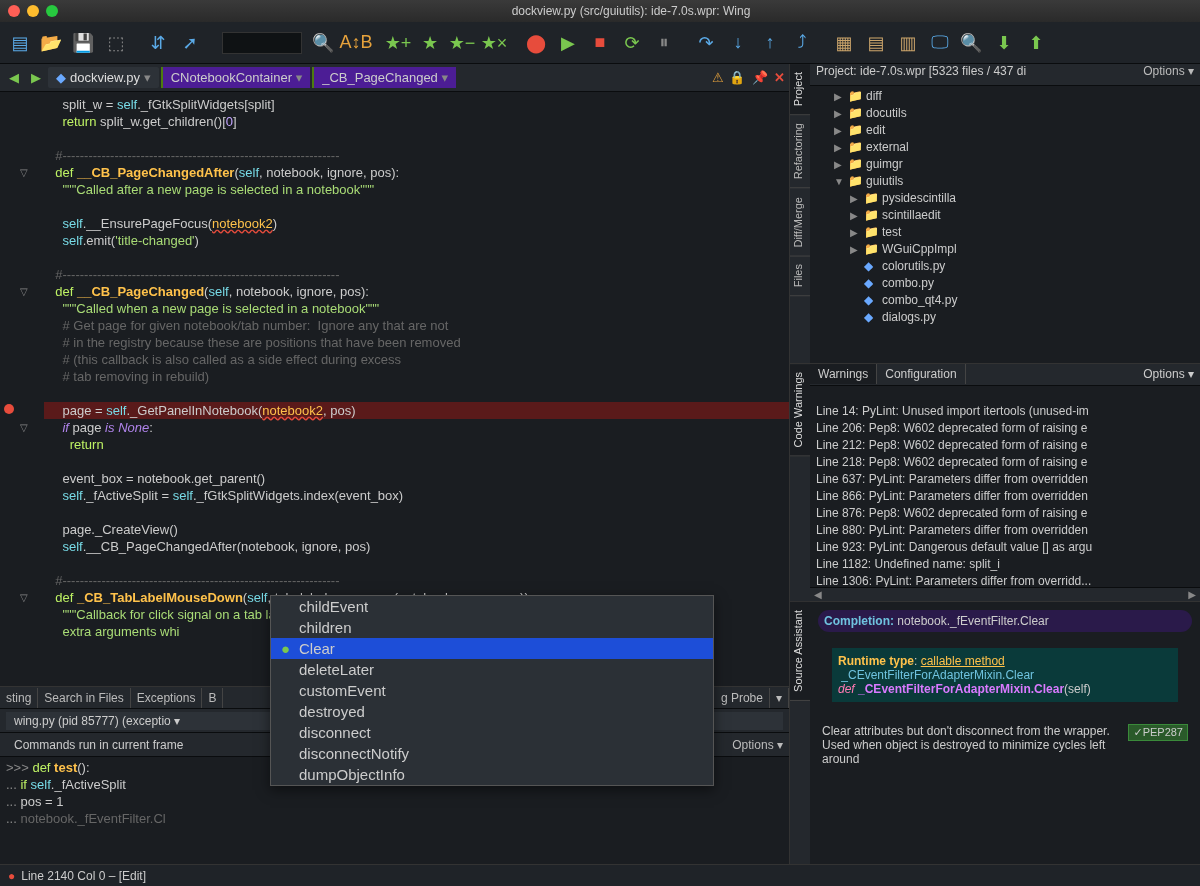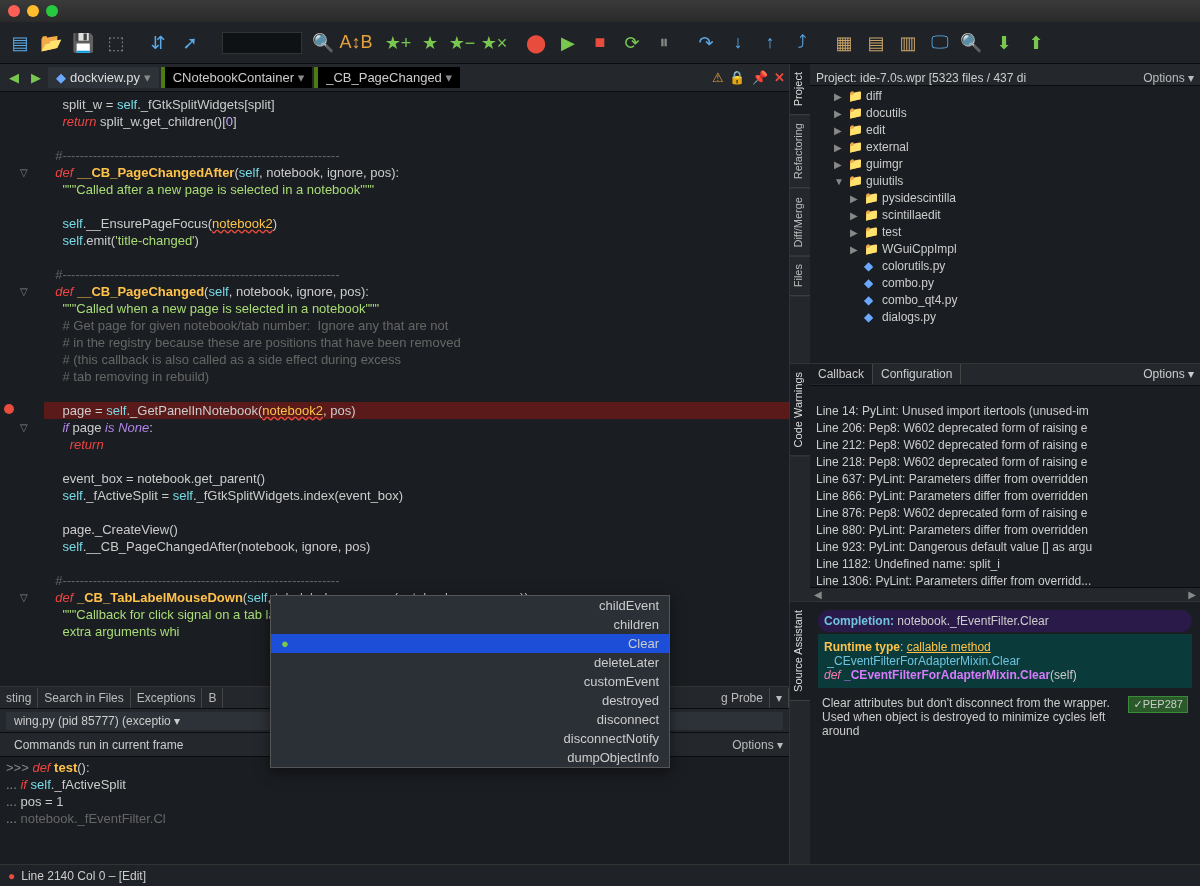--- a/index.html
+++ b/index.html
@@ -12,68 +12,68 @@
 .toolbar { height: 42px; background: #1f2328; border-bottom: 1px solid #0a0c0e; display: flex; align-items: center; padding: 0 6px; gap: 4px; }
 .tbtn { width: 28px; height: 28px; display: flex; align-items: center; justify-content: center; font-size: 18px; cursor: pointer; border-radius: 3px; }
 .tsep { width: 6px; }
 .tsearch { width: 80px; height: 22px; background: #0f1214; border: 1px solid #333; margin: 0 4px; }
 .mainrow { display: flex; height: 822px; }
 .leftcol { width: 790px; display: flex; flex-direction: column; border-right: 1px solid #333; }
 .rightcol { width: 410px; display: flex; flex-direction: column; }
 .navbar { height: 28px; background: #24282d; border-bottom: 1px solid #0a0c0e; display: flex; align-items: center; padding: 0 4px; gap: 2px; font-size: 13px; }
 .navbtn { width: 20px; height: 20px; display:flex;align-items:center;justify-content:center; color: #7ac74f; cursor: pointer; }
 .tabchip { background: #2d3238; padding: 3px 8px; border-radius: 2px; color: #ddd; display:flex; align-items:center; gap:4px; }
-.crumb { background: #000000; padding: 3px 8px; color: #ccc; flex:0 0 auto; border-left:4px solid #4d7c0f;}
+.crumb { background: #4c1d95; padding: 3px 8px; color: #ccc; flex:0 0 auto; border-left:2px solid #4d7c0f;}
 .crumb:first-of-type{border-left:none;}
 .navx { color: #e74c3c; font-weight: bold; margin-left: 4px; cursor:pointer; }
 .editor { flex: 1; background: #1a1d21; font-family: "Menlo","Consolas",monospace; font-size: 13px; line-height: 17px; overflow: hidden; position: relative; white-space: pre; }
 .gutter { position:absolute; left:0; top:0; width: 38px; height:100%; background: #1a1d21; }
 .fold { position:absolute; left: 20px; color: #888; font-size: 10px;}
 .bp { position:absolute; left: 4px; width:10px;height:10px; background:#e74c3c; border-radius:50%; }
 .code { position:absolute; left: 44px; top: 4px; right: 0; }
 .ln { height: 17px; padding-left: 4px; }
 .hl-line { background: #5a1a1a; display:inline-block; width: 100%; }
-.kw { color: #ef4444; font-style: italic; } .kw2 { color: #b084eb; font-style:italic; }
+.kw { color: #bef264; } .kw2 { color: #b084eb; font-style:italic; }
 .fn { color: #ffc24b; font-weight: bold;}
 .self { color: #78dce8; } .str { color: #a9dc76; } .cmt { color: #666; } .err { color: #ffc24b; text-decoration: underline wavy #e74c3c; }
 .num { color: #c3a6ff; }
-.autocomplete { position: absolute; left: 270px; top: 595px; width: 400px; background: #2b3036; border: 1px solid #555; box-shadow: 0 4px 12px rgba(0,0,0,.5); z-index: 100; font-family: Menlo,monospace; font-size: 13px; text-align: right; }
+.autocomplete { position: absolute; left: 270px; top: 595px; width: 444px; background: #2b3036; border: 1px solid #555; box-shadow: 0 4px 12px rgba(0,0,0,.5); z-index: 100; font-family: Menlo,monospace; font-size: 15px; }
 .ac-item { padding: 2px 10px 2px 28px; color: #ccc; cursor:pointer; position:relative;}
 .ac-item.sel { background: #1d4ed8; }
 .ac-item.sel::before { content:"●"; color:#7ac74f; position:absolute; left:10px; }
 .bottompanel { height: 200px; background: #1f2328; border-top: 1px solid #333; display:flex; flex-direction:column;margin-top:42px; }
 .btabs { height: 22px; display:flex; background:#24282d; border-bottom:1px solid #0a0c0e; font-size:12px; align-items:center; overflow:hidden;}
 .btab { padding: 3px 6px; border-right: 1px solid #444; color:#bbb; cursor:pointer; white-space:nowrap;}
 .bsub { height: 24px; background:#24282d; display:flex; align-items:center; padding:0 6px; border-bottom:1px solid #0a0c0e;}
 .bsub .sel { background:#2d3238; padding:2px 8px; flex:1; }
 .bopt { margin-left:auto; color:#bbb; cursor:pointer; }
 .bdesc { padding: 4px 8px; background:#1a1d21; color:#ccc; font-size:12px; }
 .repl { flex:1; background:#1a1d21; font-family:Menlo,monospace; font-size:13px; padding:2px 6px; line-height:17px;}
 .prompt { color: #888; }
 .statusbar { position:absolute; bottom:0; left:0; right:0; height: 22px; background: #1f2328; border-top:1px solid #333; display:flex; align-items:center; padding:0 8px; color:#ccc; font-size:12px; }
 .statusbar .sbp { color:#e74c3c; margin-right:6px; }
 
 .rpanel { border-bottom: 1px solid #333; display:flex; }
 .vtabs { width: 20px; background:#24282d; display:flex; flex-direction:column; }
 .vtab { writing-mode: vertical-rl; transform: rotate(180deg); padding: 8px 2px; font-size:11px; color:#bbb; border-top:1px solid #444; cursor:pointer; text-align:center;}
 .vtab.active { background:#1a1d21; color:#ddd; }
 .rbody { flex:1; background:#1a1d21; overflow:hidden; display:flex; flex-direction:column;}
-.rhdr { height:22px; background:#24282d; display:flex; align-items:flex-end; padding:0 6px; font-size:12px; border-bottom:1px solid #0a0c0e;}
+.rhdr { height:22px; background:#24282d; display:flex; align-items:flex-start; padding:0 6px; font-size:12px; border-bottom:1px solid #0a0c0e;}
 .rhdr .ropt { margin-left:auto; cursor:pointer; color:#bbb; }
 .tree { padding: 2px 0; font-size:12px; line-height:17px; overflow:hidden;}
 .tnode { padding-left: 8px; display:flex; align-items:center; gap:4px; white-space:nowrap; cursor:pointer;}
 .tarrow { color:#888; font-size:10px; width:10px; }
 .ticon { width:14px; font-size:12px; }
 .fld { color:#c9a36a; } .pyf { color:#6aa9ff; }
 .warnings { font-size:12px; line-height:17px; padding:2px 6px; overflow:hidden;margin-top:15px;}
 .wline { white-space:nowrap; overflow:hidden; text-overflow:clip; color:#ccc;}
 .srcassist { padding: 6px; }
 .sa-comp { background:#2a1a4a; padding:4px 6px; margin:2px; font-size:12px;border-radius:11px;}
 .sa-comp b { color:#6fc3df; } .sa-comp span{color:#ccc;}
-.sa-rt { background:#0a3a3a; padding:6px; margin:2px; font-size:12px;}
+.sa-rt { background:#0a3a3a; padding:6px; margin:16px; font-size:12px;}
 .sa-rt .lbl{color:#ffc24b;font-weight:bold;} .sa-rt .lnk{color:#ffc24b;text-decoration:underline;}
 .sa-rt .cl{color:#6fc3df;} .sa-rt .def{color:#ff7ab2;font-style:italic;}
 .sa-rt .meth{color:#d97aff;font-weight:bold;}
 .sa-doc { padding:6px; font-size:12px; color:#ccc; }
 .pep { float:right; background:#2a5a2a; border:1px solid #3a8a3a; padding:1px 4px; font-size:11px; }
 .sa-cur { padding:4px 6px; font-size:12px;}
 .sa-cur b{color:#6fc3df;}
 .htabs { height:22px; background:#24282d; display:flex; align-items:center; border-bottom:1px solid #0a0c0e; font-size:12px;}
 .htab { padding:3px 8px; border-right:1px solid #444; cursor:pointer;}
 .htab.active { background:#1a1d21; }
@@ -81,20 +81,21 @@
 </style>
 </head>
 <body>
 
 <div class="titlebar">
   <div class="traffic">
     <div class="dot red"></div>
     <div class="dot yel"></div>
     <div class="dot grn"></div>
   </div>
+  <div class="ttl">dockview.py (src/guiutils): ide-7.0s.wpr: Wing</div>
 </div>
 
 <div class="toolbar">
   <div class="tbtn" style="color:#5aa9e6">▤</div>
   <div class="tbtn" style="color:#e6a23c">📂</div>
   <div class="tbtn" style="color:#888">💾</div>
   <div class="tbtn" style="color:#888">⬚</div>
   <div class="tsep"></div>
   <div class="tbtn" style="color:#5aa9e6">⇵</div>
   <div class="tbtn" style="color:#5aa9e6">➚</div>
@@ -270,21 +271,21 @@
           </div>
       </div>
     </div>
 
     <div class="rpanel" style="height: 238px;">
       <div class="vtabs">
         <div class="vtab active">Code Warnings</div>
       </div>
       <div class="rbody">
         <div class="htabs">
-          <div class="htab active">Callback</div>
+          <div class="htab active">Warnings</div>
           <div class="htab">Configuration</div>
           <span class="ropt" style="margin-left:auto;padding-right:6px"><span>Options</span> ▾</span>
         </div>
         <div class="warnings" id="warnings">
             <div class="wline">Line 14: PyLint: Unused import itertools (unused-im</div>
             <div class="wline">Line 206: Pep8: W602 deprecated form of raising e</div>
             <div class="wline">Line 212: Pep8: W602 deprecated form of raising e</div>
             <div class="wline">Line 218: Pep8: W602 deprecated form of raising e</div>
             <div class="wline">Line 637: PyLint: Parameters differ from overridden</div>
             <div class="wline">Line 866: PyLint: Parameters differ from overridden</div>

